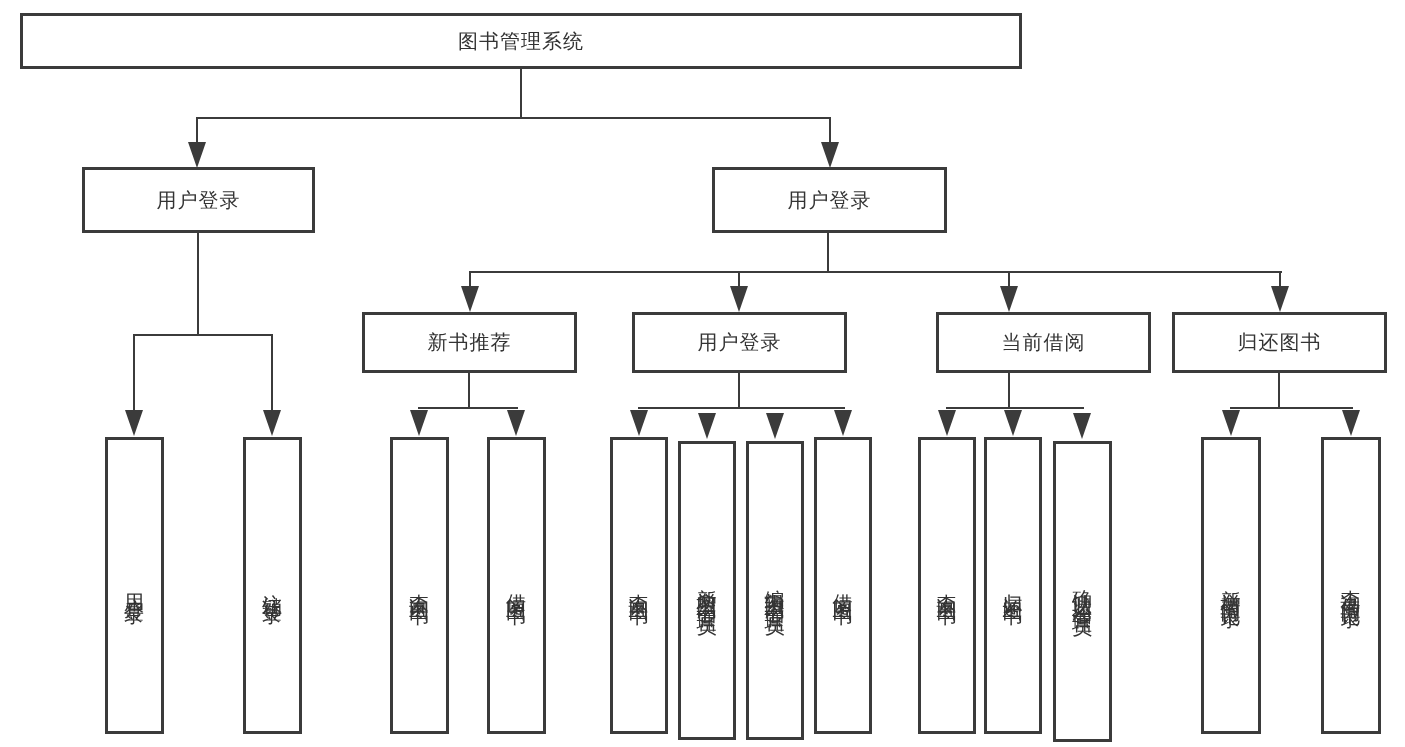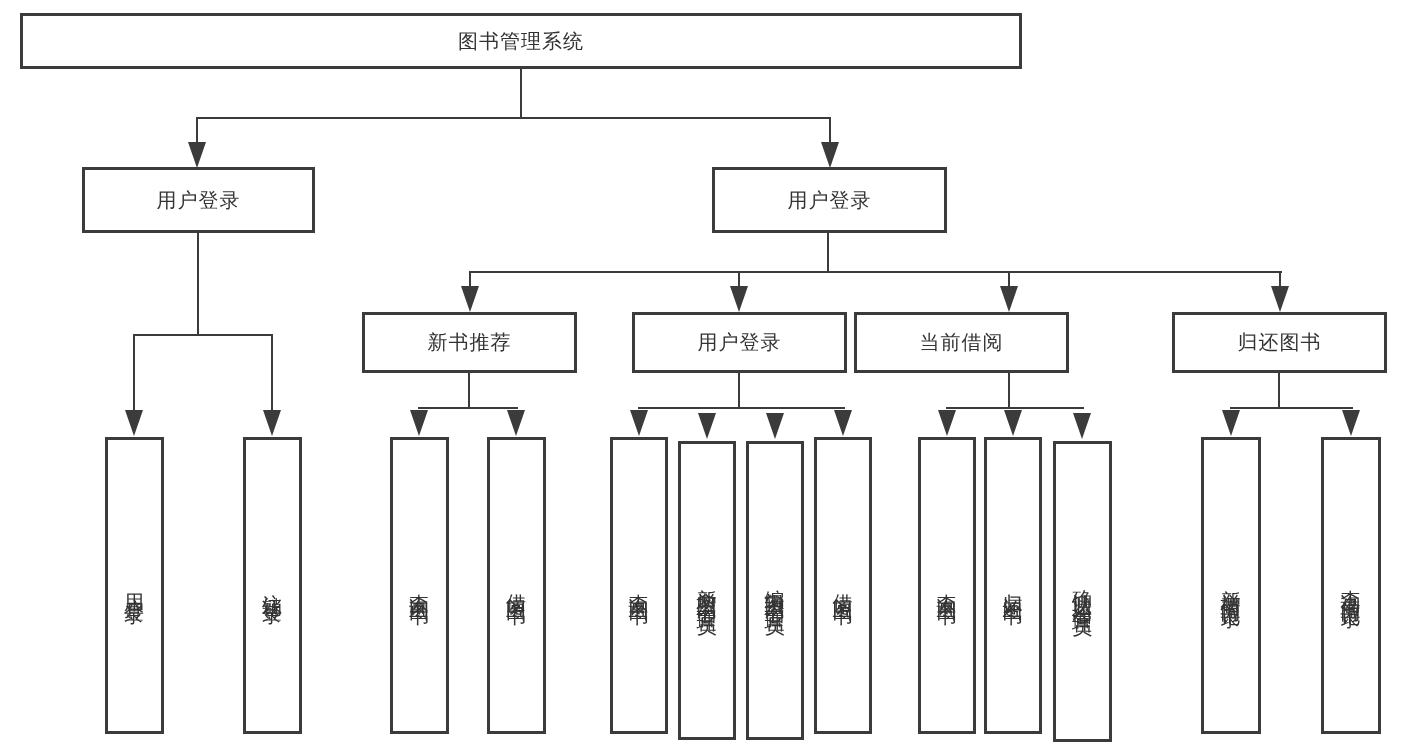--- a/index.html
+++ b/index.html
@@ -49,21 +49,21 @@
   <div class="node h" style="left:712px;top:167px;width:235px;height:66px;">
     <span>用户登录</span>
   </div>
 
   <div class="node h" style="left:362px;top:312px;width:215px;height:61px;">
     <span>新书推荐</span>
   </div>
   <div class="node h" style="left:632px;top:312px;width:215px;height:61px;">
     <span>用户登录</span>
   </div>
-  <div class="node h" style="left:854px;top:312px;width:215px;height:61px;">
+  <div class="node h" style="left:936px;top:312px;width:215px;height:61px;">
     <span>当前借阅</span>
   </div>
   <div class="node h" style="left:1172px;top:312px;width:215px;height:61px;">
     <span>归还图书</span>
   </div>
 
   <div class="node v" style="left:105px;top:437px;width:59px;height:297px;">
     <span>用户登录</span>
   </div>
   <div class="node v" style="left:243px;top:437px;width:59px;height:297px;">

